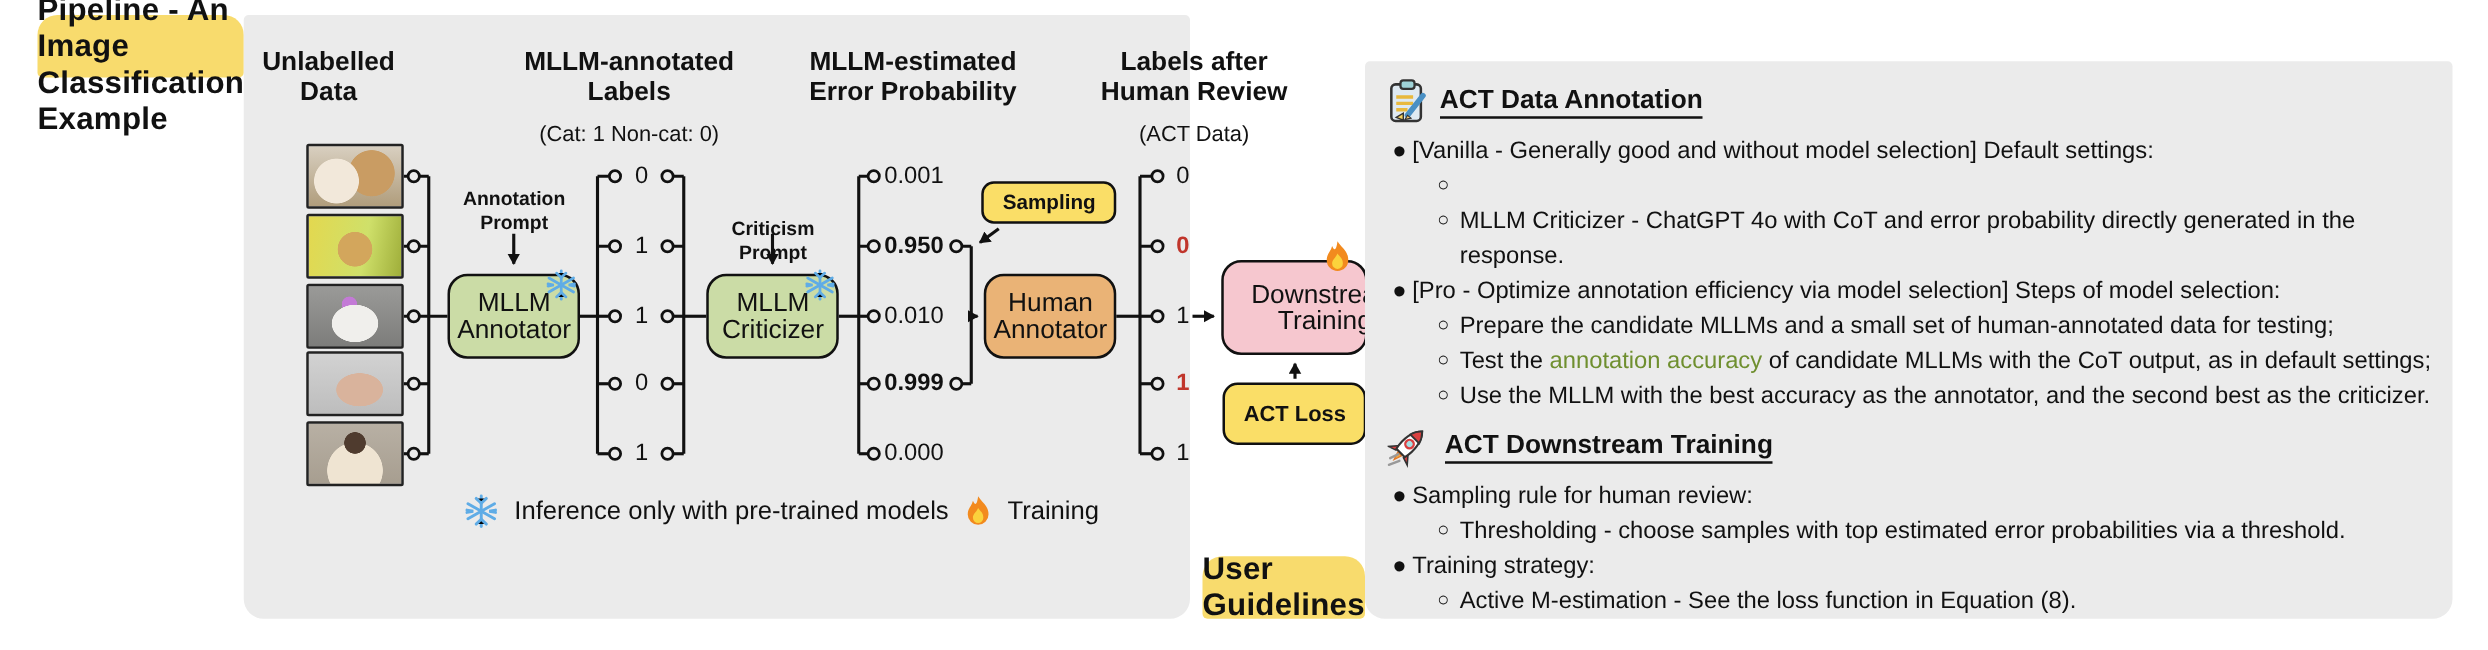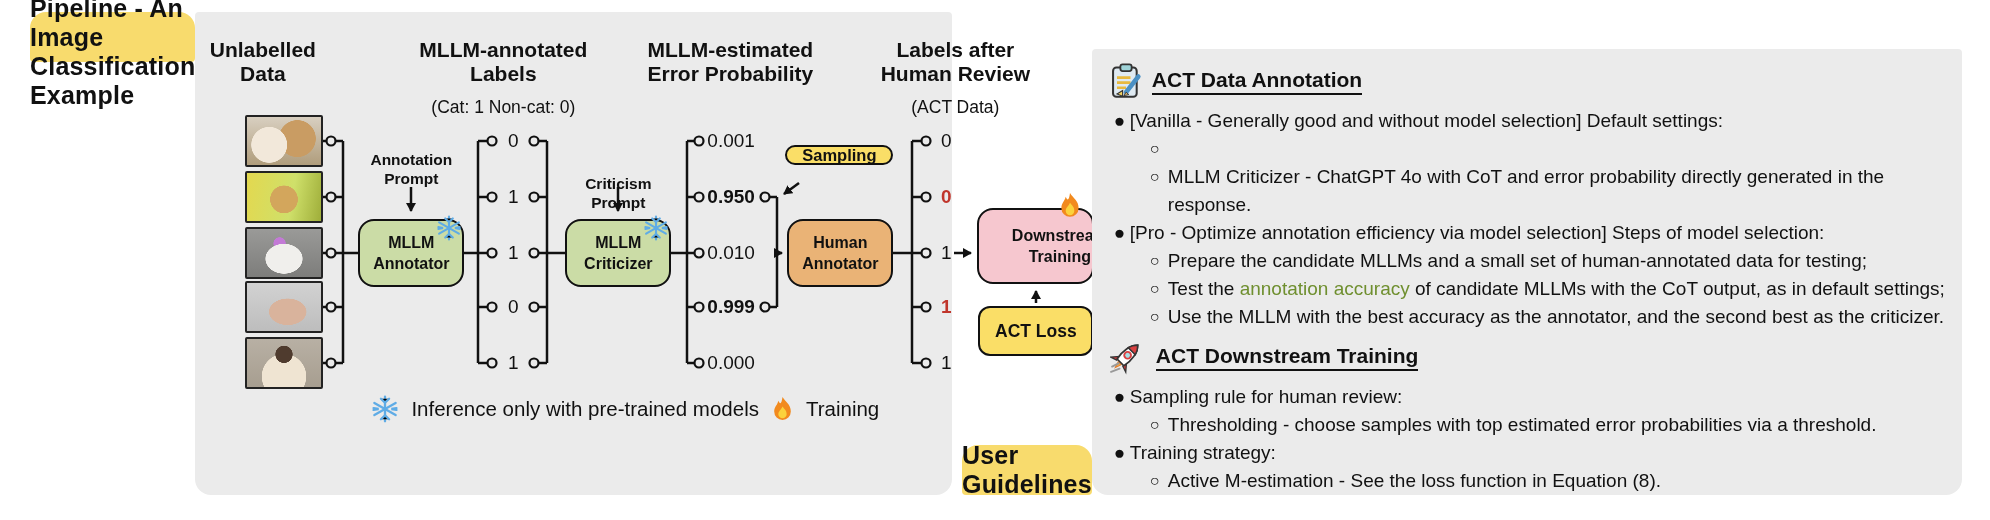--- a/index.html
+++ b/index.html
@@ -26,21 +26,21 @@
        linear-gradient(100deg,#e3d84f,#cfe06a 60%,#9fae3a);}
   .ph3{background:radial-gradient(ellipse at 50% 62%,#f0efec 0 35%,transparent 36%),
        radial-gradient(circle at 44% 30%,#c37ad6 0 11%,transparent 12%),
        linear-gradient(#9a9a98,#7d7d7b);}
   .ph4{background:radial-gradient(ellipse at 55% 60%,#d9b39c 0 32%,transparent 33%),
        linear-gradient(#d2d2d2,#bdbdbd);}
   .ph5{background:radial-gradient(circle at 50% 32%,#4f3b2e 0 17%,transparent 18%),
        radial-gradient(ellipse at 50% 78%,#efe4d2 0 42%,transparent 43%),
        linear-gradient(#b8b0a4,#a79e90);}
   .nodebox{border:2.5px solid #111;border-radius:16px;display:flex;flex-direction:column;
-        align-items:center;justify-content:center;font-weight:bold;font-size:16px;line-height:21px;
+        align-items:center;justify-content:center;font-weight:normal;font-size:21px;line-height:21px;
         box-sizing:border-box;text-align:center;}
   .green{background:#CBDCA6;}
   .orange{background:#EAB376;}
   .pink{background:#F6C7CF;padding-left:48px;}
   .ybox{background:#FADE67;border:2.5px solid #111;display:flex;align-items:center;justify-content:center;
         font-weight:bold;box-sizing:border-box;}
   .promptlbl{font-weight:bold;font-size:15.5px;line-height:19px;text-align:center;}
   .numlbl{font-size:19px;line-height:26px;height:26px;}
   .bold{font-weight:bold;}
   .red{color:#C0352B;font-weight:bold;}
@@ -192,21 +192,21 @@
         <div>Annotator</div>
       </div>
       <div class="abs nodebox green" style="left:370px;top:207px;width:106px;height:68px;">
         <div>MLLM</div>
         <div>Criticizer</div>
       </div>
       <div class="abs nodebox orange" style="left:592px;top:207px;width:106px;height:68px;">
         <div>Human</div>
         <div>Annotator</div>
       </div>
-      <div class="abs ybox" style="left:590px;top:133px;width:108px;height:20px;border-radius:10px;font-size:16.5px;">Sampling</div>
+      <div class="abs ybox" style="left:590px;top:133px;width:108px;height:34px;border-radius:10px;font-size:16.5px;">Sampling</div>
       <div class="abs nodebox pink" style="left:782px;top:196px;width:117px;height:76px;">
         <div>Downstream</div>
         <div>Training</div>
       </div>
       <div class="abs ybox" style="left:783px;top:294px;width:115px;height:50px;border-radius:12px;font-size:17.5px;">ACT Loss</div>
 
       <svg class="abs" style="left:241px;top:203px;" width="26" height="26" viewBox="0 0 24 24">
         <g stroke="#5FACE6" stroke-width="2" stroke-linecap="round">
           <path d="M12,1.5 V22.5"></path>
             <path d="M2.9,6.8 L21.1,17.2"></path>

